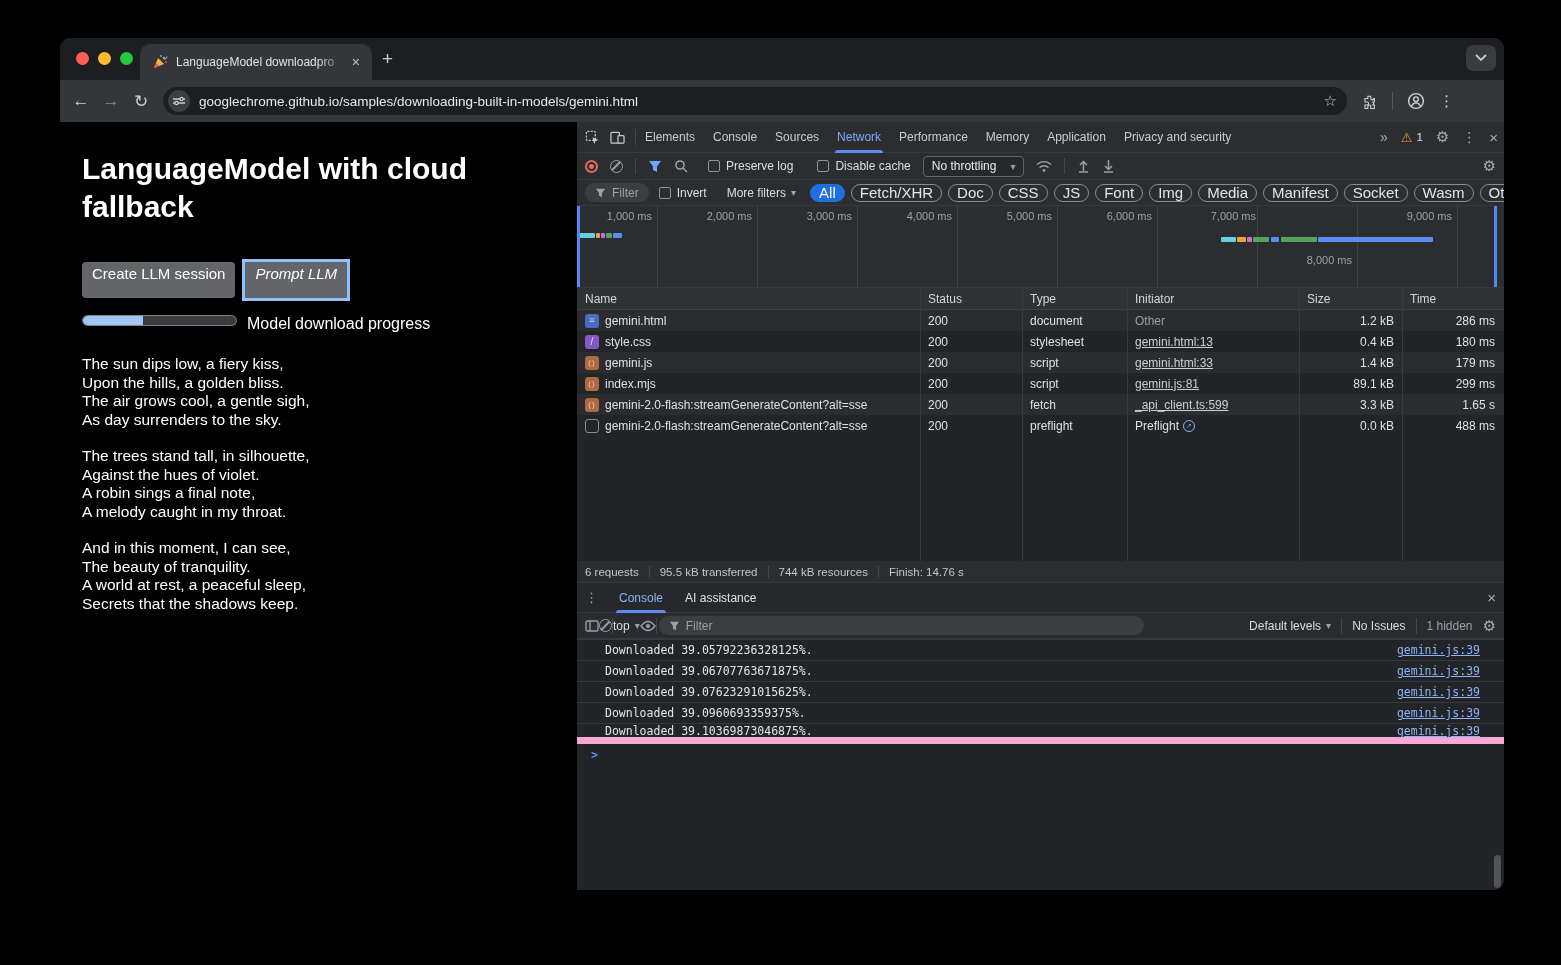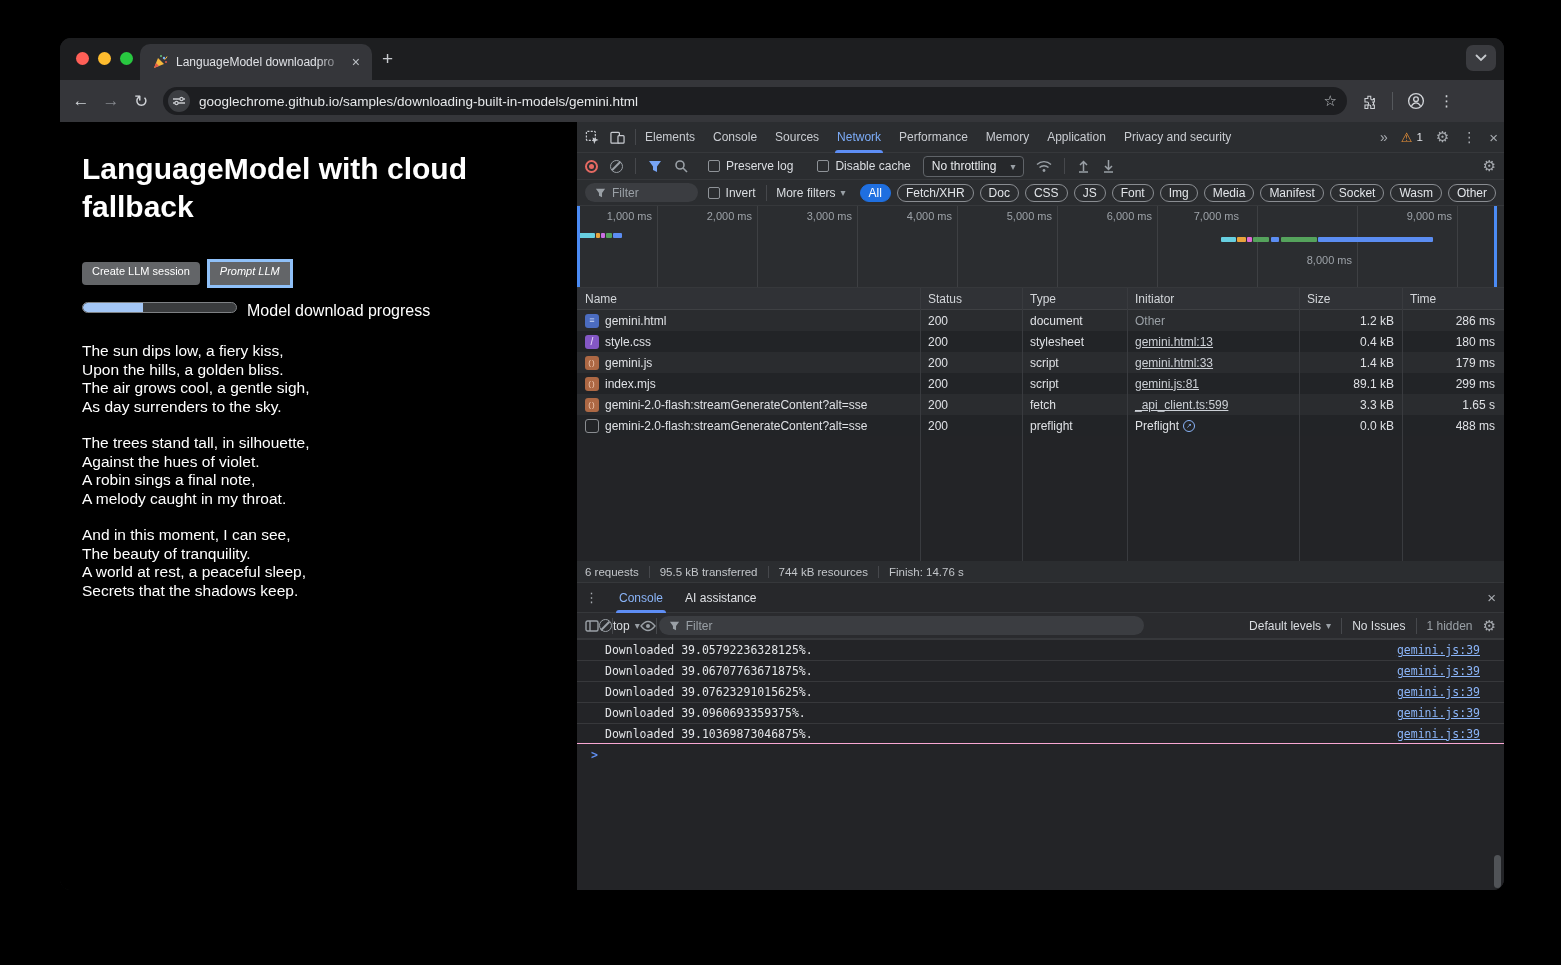--- a/index.html
+++ b/index.html
@@ -42,21 +42,21 @@
   .star { color:#bfc3c7; font-size:15px; }
   .bar-ic { color:#cfd2d6; margin-left:14px; display:flex; align-items:center; }
   .tb-div { width:1px; height:18px; background:#55585c; margin-left:14px; }
   .menu-dots { font-size:15px; color:#cfd2d6; letter-spacing:0; margin:0 14px 0 14px; }
 
   
   .content { position:relative; height:768px; display:flex; background:#000; }
   .page { width:516px; height:768px; background:#000; color:#fff; overflow:hidden; }
   .page h1 { margin:28px 0 0 22px; width:432px; font-size:30px; line-height:38px; font-weight:700; }
   .btnrow { margin:36px 0 0 22px; display:flex; gap:10px; align-items:center; }
-  .pbtn { background:#636568; color:#fff; border:none; font-size:11px; padding:3px 10px 8px;
+  .pbtn { background:#636568; color:#fff; border:none; font-size:15px; padding:3px 10px 16px;
     border-radius:4px; font-family:inherit; }
   .pbtn.focused { outline:3px solid #8fc0f8; border-radius:0;font-style:italic; }
   .progressrow { margin:17px 0 0 22px; display:flex; align-items:flex-start; gap:10px; }
   .pg-track { width:155px; height:11px; border-radius:6px; background:#3a3c3e; border:1px solid #7e8184; overflow:hidden; }
   .pg-fill { height:100%; background:#a3c6f5; border-radius:6px 0 0 6px; }
   .pg-label { font-size:16px; color:#fff; }
   .poem { margin-left:22px; margin-top:22px; font-size:15.5px; line-height:18.5px; }
   .poem p { margin:0 0 18px 0; }
 
   
@@ -98,21 +98,21 @@
   .netbar-gear { margin-left:auto; }
 
   
   .dt-filterrow { height:26px; padding:0 8px; gap:10px; }
   .pill { height:19px; border-radius:10px; background:#3b3d41; display:flex; align-items:center;
     gap:6px; padding:0 10px; color:#9aa0a6; }
   .netfilter { width:182px; }
   .morefilters { display:flex; align-items:center; gap:5px; color:#dbdee2; white-space:nowrap; }
   .chips { display:flex; align-items:center; gap:6px; margin-left:4px; }
   .chip { height:18px; display:flex; align-items:center; padding:0 8px; border-radius:9px;
-    border:1px solid #8a8d92; color:#e2e5e9; font-size:12px; white-space:nowrap; }
+    border:1px solid #8a8d92; color:#e2e5e9; font-size:15px; white-space:nowrap; }
   .chip.active { background:#1f6fe0; border-color:#1f6fe0; color:#fff; }
 
   
   .overview { position:relative; height:82px; background:#2b2d30; border-bottom:1px solid #36383b; }
   .gridline { position:absolute; top:0; bottom:0; width:1px; background:#3e4043; }
   .tick { position:absolute; top:4px; width:74px; text-align:right; font-size:11px; color:#9da2a8; }
   .seg { position:absolute; height:5px; border-radius:1px; }
   .handle { position:absolute; top:0; bottom:0; width:3px; background:#4b8bf4; }
 
   
@@ -157,21 +157,21 @@
   .topsel { display:flex; align-items:center; gap:5px; color:#dbdee2; }
   .cfilter { width:485px; margin-left:2px; }
   .cbar-right { margin-left:auto; display:flex; align-items:center; gap:10px; }
   .cbar-right .lbl { color:#dbdee2; white-space:nowrap; }
   .cbar-right .dim { color:#9aa0a6; }
 
   .cmsgs { position:relative; flex:1 1 auto; background:#232427; font-family:"DejaVu Sans Mono", monospace;
     font-size:11.5px; overflow:hidden; }
   .cmsg { height:21px; display:flex; align-items:center; padding:0 24px 0 28px;
     border-top:1px solid #37383b; color:#e3e5e8; }
-  .cmsg:last-of-type { border-bottom:1px solid #f9a8d4; }
+  .cmsg:last-of-type { border-bottom:7px solid #f9a8d4; }
   .cmsg .src { margin-left:auto; color:#8ab4f8; text-decoration:underline; }
   .cprompt { height:21px; display:flex; align-items:center; padding-left:14px;
     color:#5f8ef0; font-weight:bold; }
   .scrollthumb { position:absolute; right:3px; bottom:2px; width:7px; height:33px;
     border-radius:4px; background:#505357; }
 </style>
 </head>
 <body>
 
 <div class="stage">
@@ -383,21 +383,21 @@
             <div class="tick" style="left: 101px;">2,000 ms</div>
             <div class="gridline" style="left: 280px;"></div>
             <div class="tick" style="left: 201px;">3,000 ms</div>
             <div class="gridline" style="left: 380px;"></div>
             <div class="tick" style="left: 301px;">4,000 ms</div>
             <div class="gridline" style="left: 480px;"></div>
             <div class="tick" style="left: 401px;">5,000 ms</div>
             <div class="gridline" style="left: 580px;"></div>
             <div class="tick" style="left: 501px;">6,000 ms</div>
             <div class="gridline" style="left: 680px;"></div>
-            <div class="tick" style="left: 588px; text-align: right;">7,000 ms</div>
+            <div class="tick" style="left: 605px; text-align: right;">7,000 ms</div>
             <div class="gridline" style="left: 780px;"></div>
             <div class="tick" style="left: 701px; margin-top: 44px;">8,000 ms</div>
             <div class="gridline" style="left: 880px;"></div>
             <div class="tick" style="left: 801px;">9,000 ms</div>
             <div class="seg" style="left: 2px; top: 27px; width: 16px; background: rgb(103, 207, 224);"></div>
             <div class="seg" style="left: 19px; top: 27px; width: 4px; background: rgb(233, 163, 59);"></div>
             <div class="seg" style="left: 24px; top: 27px; width: 4px; background: rgb(201, 111, 227);"></div>
             <div class="seg" style="left: 29px; top: 27px; width: 6px; background: rgb(85, 163, 92);"></div>
             <div class="seg" style="left: 36px; top: 27px; width: 9px; background: rgb(91, 141, 242);"></div>
             <div class="seg" style="left: 644px; top: 31px; width: 15px; background: rgb(103, 207, 224);"></div>

